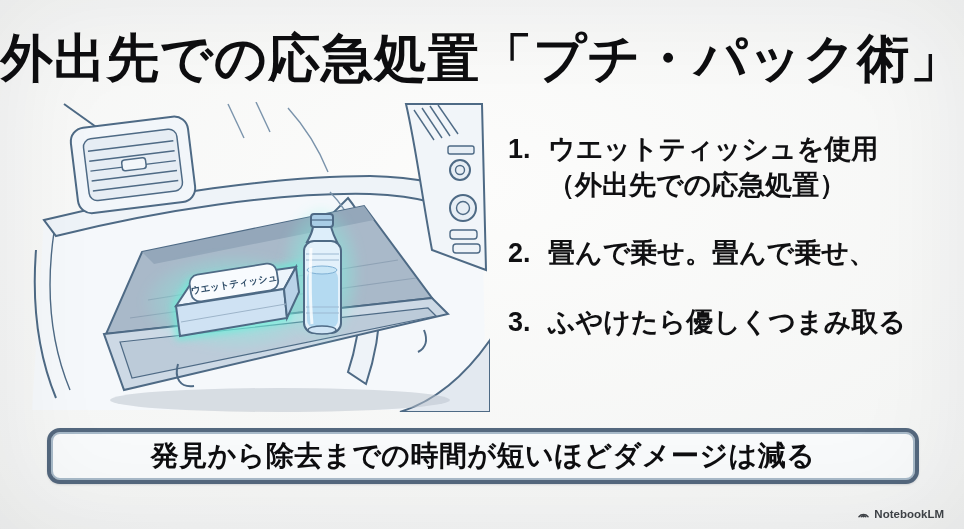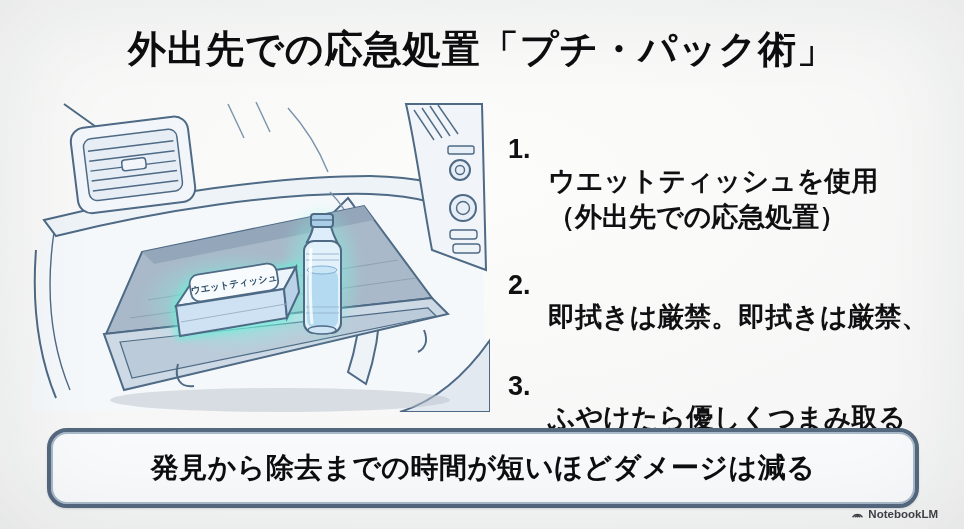--- a/index.html
+++ b/index.html
@@ -14,54 +14,54 @@
     overflow:hidden;
     background:radial-gradient(130% 130% at 50% 35%, #fcfcfb 0%, #f4f5f4 55%, #e7e8e8 100%);
   }
   .slide::after{
     content:"";position:absolute;inset:0;pointer-events:none;
     box-shadow:inset 0 0 110px rgba(30,35,45,0.07);
   }
   .title{
     position:absolute;left:0;top:24px;width:100%;
     text-align:center;
-    font-size:38px;font-weight:800;color:#0e0e10;
+    font-size:52px;font-weight:800;color:#0e0e10;
     letter-spacing:1px;
   }
   .illustration{
     position:absolute;left:30px;top:102px;width:460px;height:310px;
   }
   .steps{
     position:absolute;left:508px;top:132px;width:450px;
   }
   .step{
     display:flex;
     margin-bottom:33px;
     font-size:27px;font-weight:700;color:#101012;
     line-height:1.32;
   }
   .step .num{
     flex:0 0 40px;
   }
-  .step .txt{flex:1;margin-top:32px;}
+  .step .txt{flex:1;}
   .banner{
-    position:absolute;left:47px;top:428px;width:872px;height:80px;
+    position:absolute;left:47px;top:428px;width:872px;height:56px;
     box-sizing:border-box;
     background:#f8fafb;
     border:4px solid #54687e;
-    border-radius:20px;
+    border-radius:13px;
     box-shadow:inset 0 0 0 2px #a8bac9, 0 1px 2px rgba(40,50,70,.15);
     display:flex;align-items:center;justify-content:center;
   }
   .banner-text{
     font-size:28px;font-weight:700;color:#0e0e10;
     letter-spacing:.5px;
   }
   .watermark{
-    position:absolute;right:26px;bottom:9px;
+    position:absolute;right:20px;bottom:9px;
     display:flex;align-items:center;gap:4px;
     font-size:11.5px;font-weight:600;color:#3f4347;
   }
   .watermark svg{display:block;}
 </style>
 </head>
 <body>
 
 <div class="slide">
 
@@ -185,21 +185,21 @@
     <div class="step">
       <span class="num">1.</span>
       <span class="txt">
         <div>ウエットティッシュを使用</div>
         <div>（外出先での応急処置）</div>
       </span>
     </div>
     <div class="step">
       <span class="num">2.</span>
       <span class="txt">
-        <div>即拭きは厳禁。即拭きは厳禁、</div>
+        <div>畳んで乗せ。畳んで乗せ、</div>
       </span>
     </div>
     <div class="step">
       <span class="num">3.</span>
       <span class="txt">
         <div>ふやけたら優しくつまみ取る</div>
         <div></div>
       </span>
     </div>
   </div>

